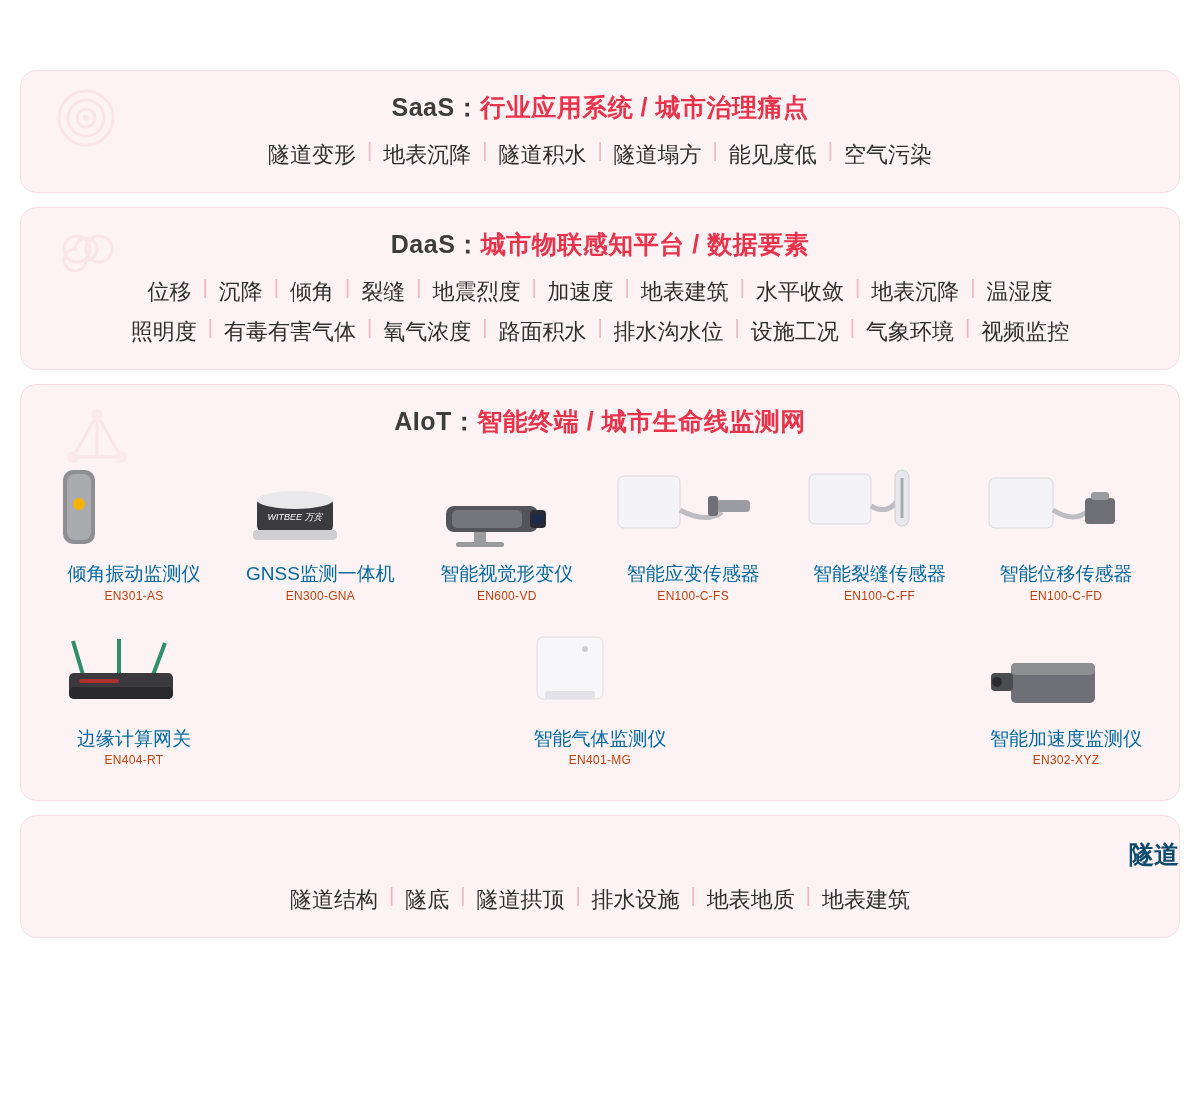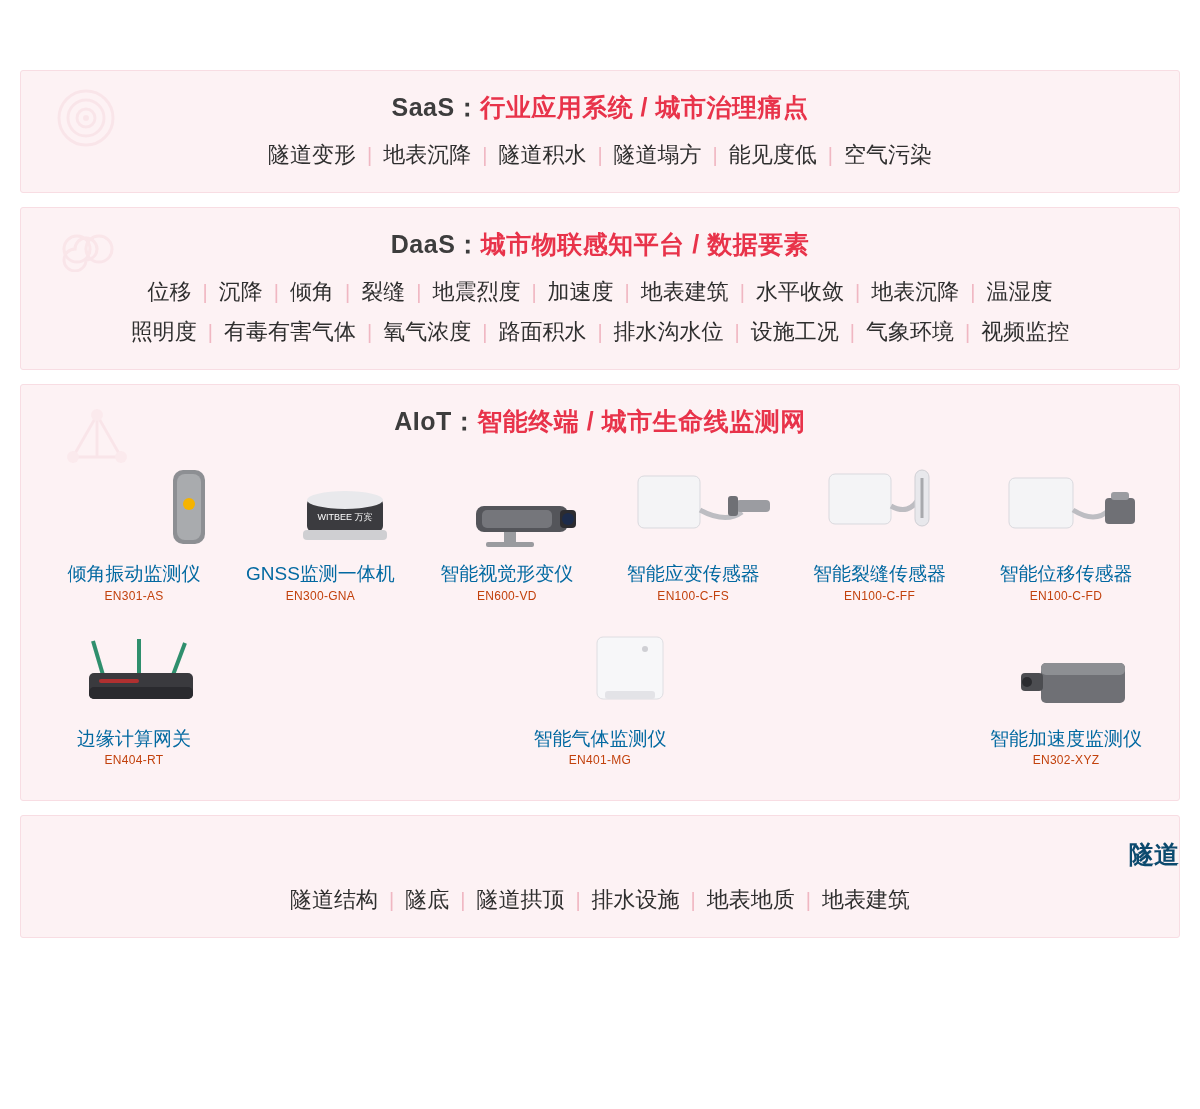--- a/index.html
+++ b/index.html
@@ -15,40 +15,40 @@
   }
   .page {
     width: 1200px;
     padding: 70px 20px 20px 20px;
     box-sizing: border-box;
   }
   .card {
     position: relative;
     background: #fdf2f4;
     border: 1px solid #f8dde3;
-    border-radius: 3px;
+    border-radius: 16px;
     margin: 0 0 14px 0;
     overflow: hidden;
   }
   .card-title {
     text-align: center;
     font-size: 25px;
     font-weight: bold;
     color: #e8334a;
     padding: 20px 0 6px 0;
     letter-spacing: .5px;
   }
   .card-title .prefix {
     color: #3d3d3d;
   }
   .chip-row {
     display: flex;
     flex-wrap: nowrap;
     justify-content: center;
-    align-items: center;
+    align-items: flex-start;
     padding: 10px 14px 0 14px;
   }
   .chip-row.last { padding-bottom: 22px; }
   .chip {
     font-size: 22px;
     color: #2f2f2f;
     white-space: nowrap;
     padding: 0 11px;
   }
   .sep {
@@ -79,22 +79,23 @@
     margin-bottom: 4px;
   }
   .dev {
     width: 170px;
     text-align: center;
   }
   .dev-img {
     height: 92px;
     display: flex;
     align-items: flex-end;
-    justify-content: flex-end;
+    justify-content: flex-start;
     margin-bottom: 10px;
+    font-style: italic;
   }
   .dev-name {
     font-size: 19px;
     color: #0369a1;
     line-height: 1.45;
     white-space: nowrap;
   }
   .dev-model {
     font-size: 12px;
     color: #c2410c;

